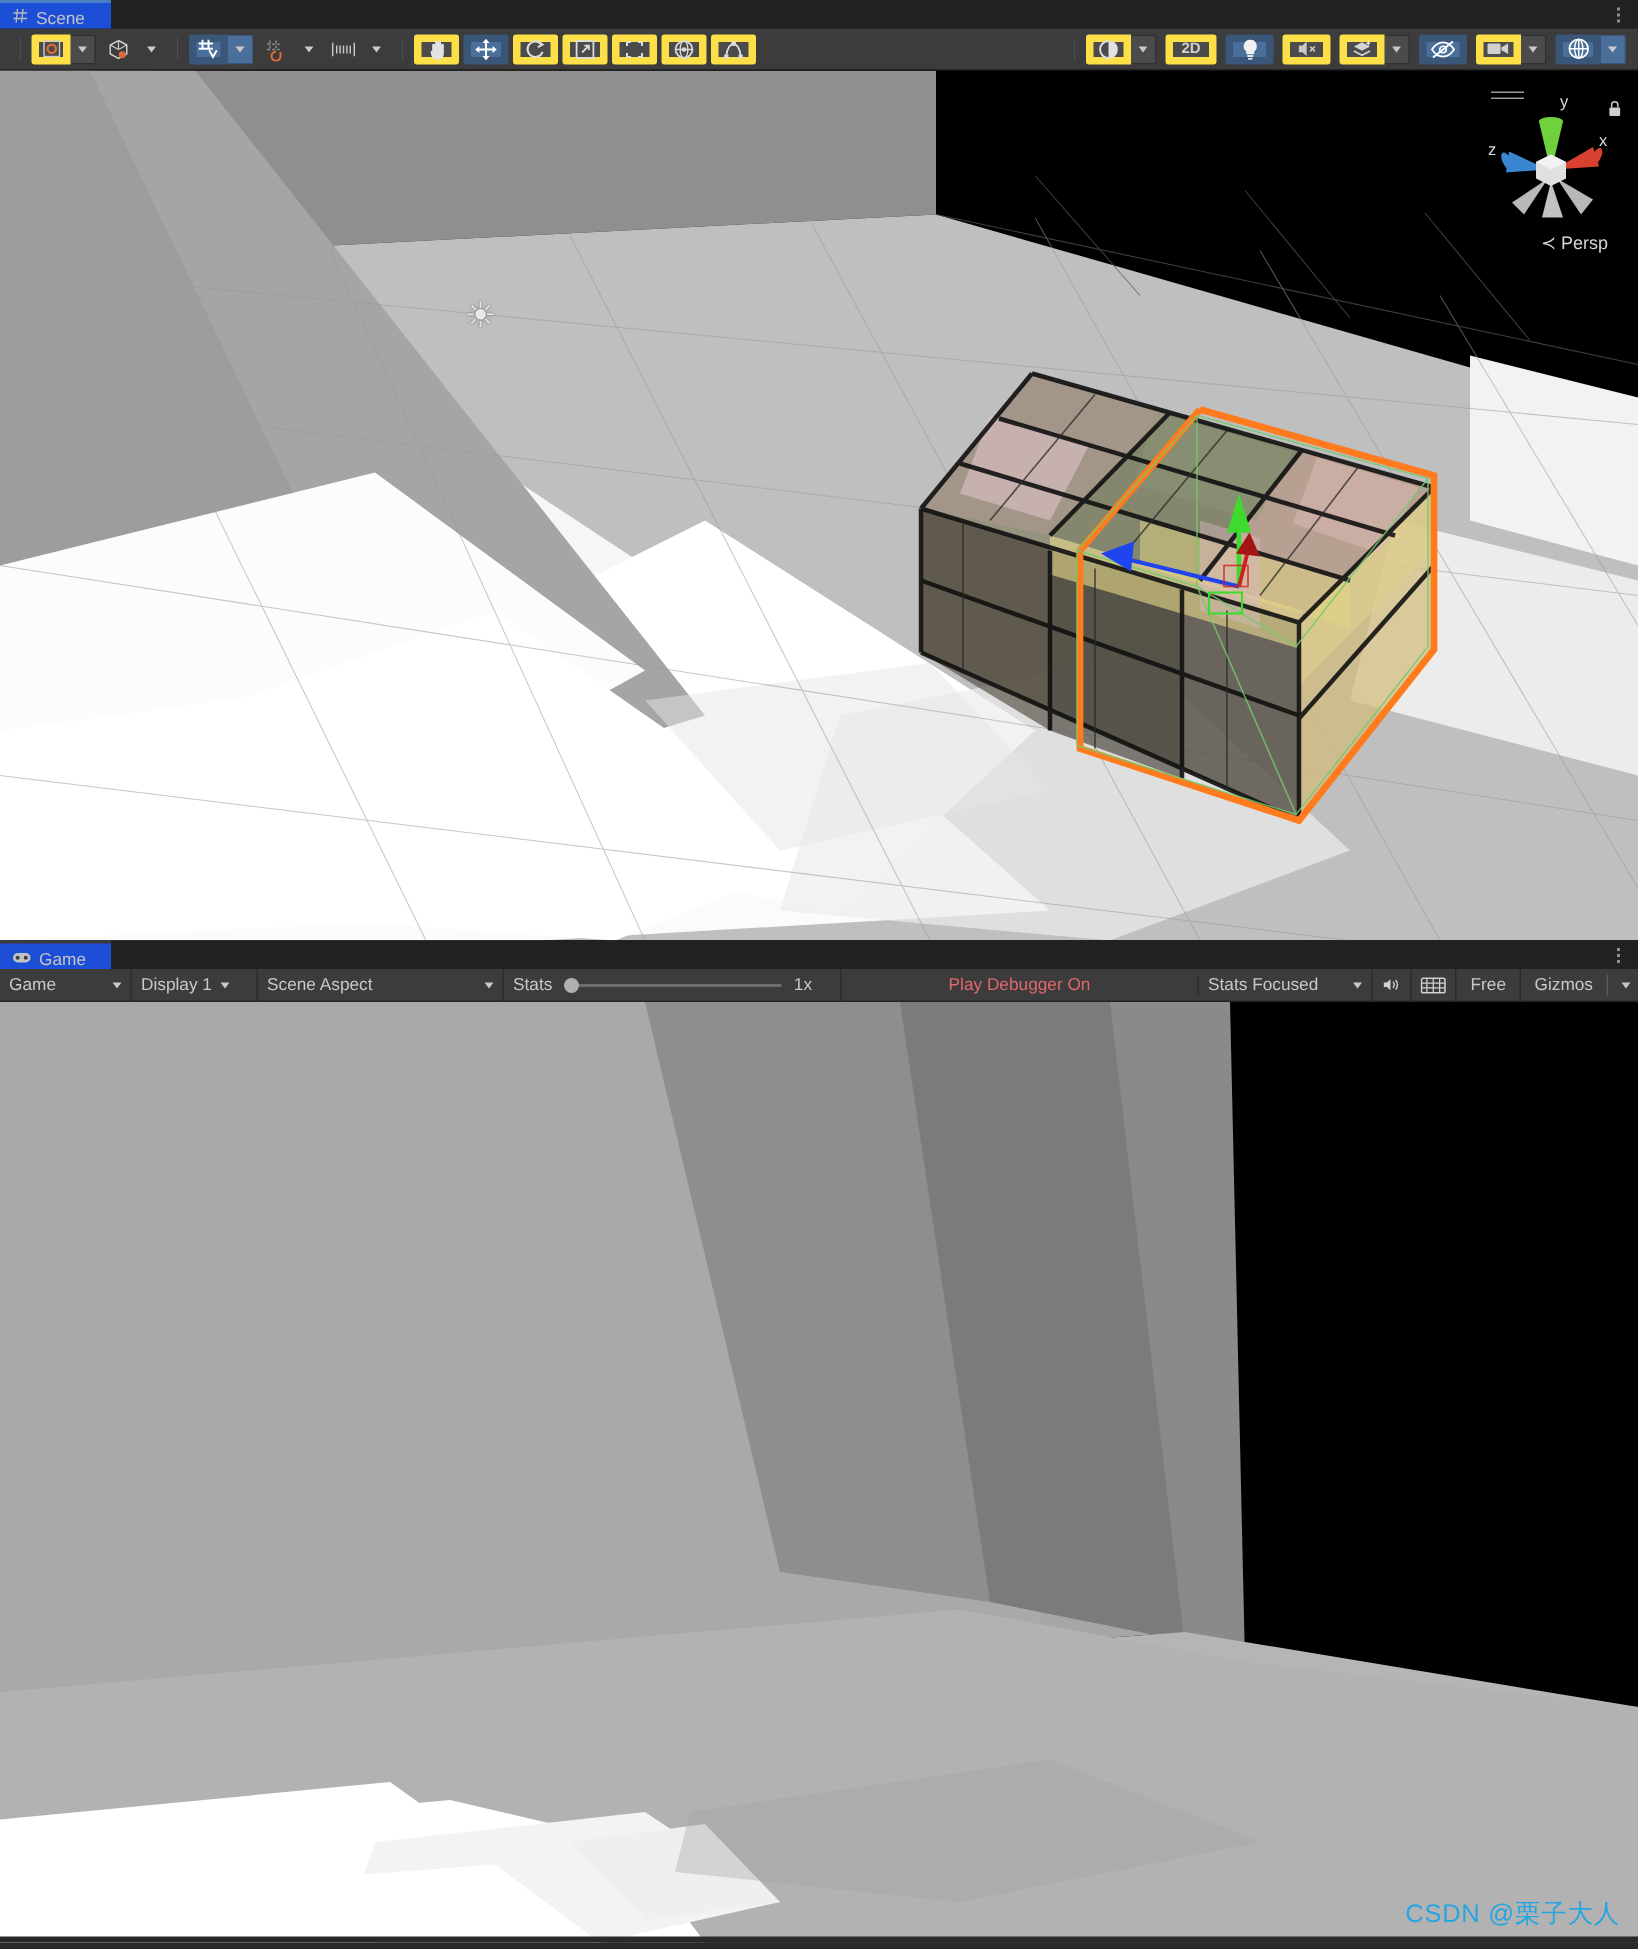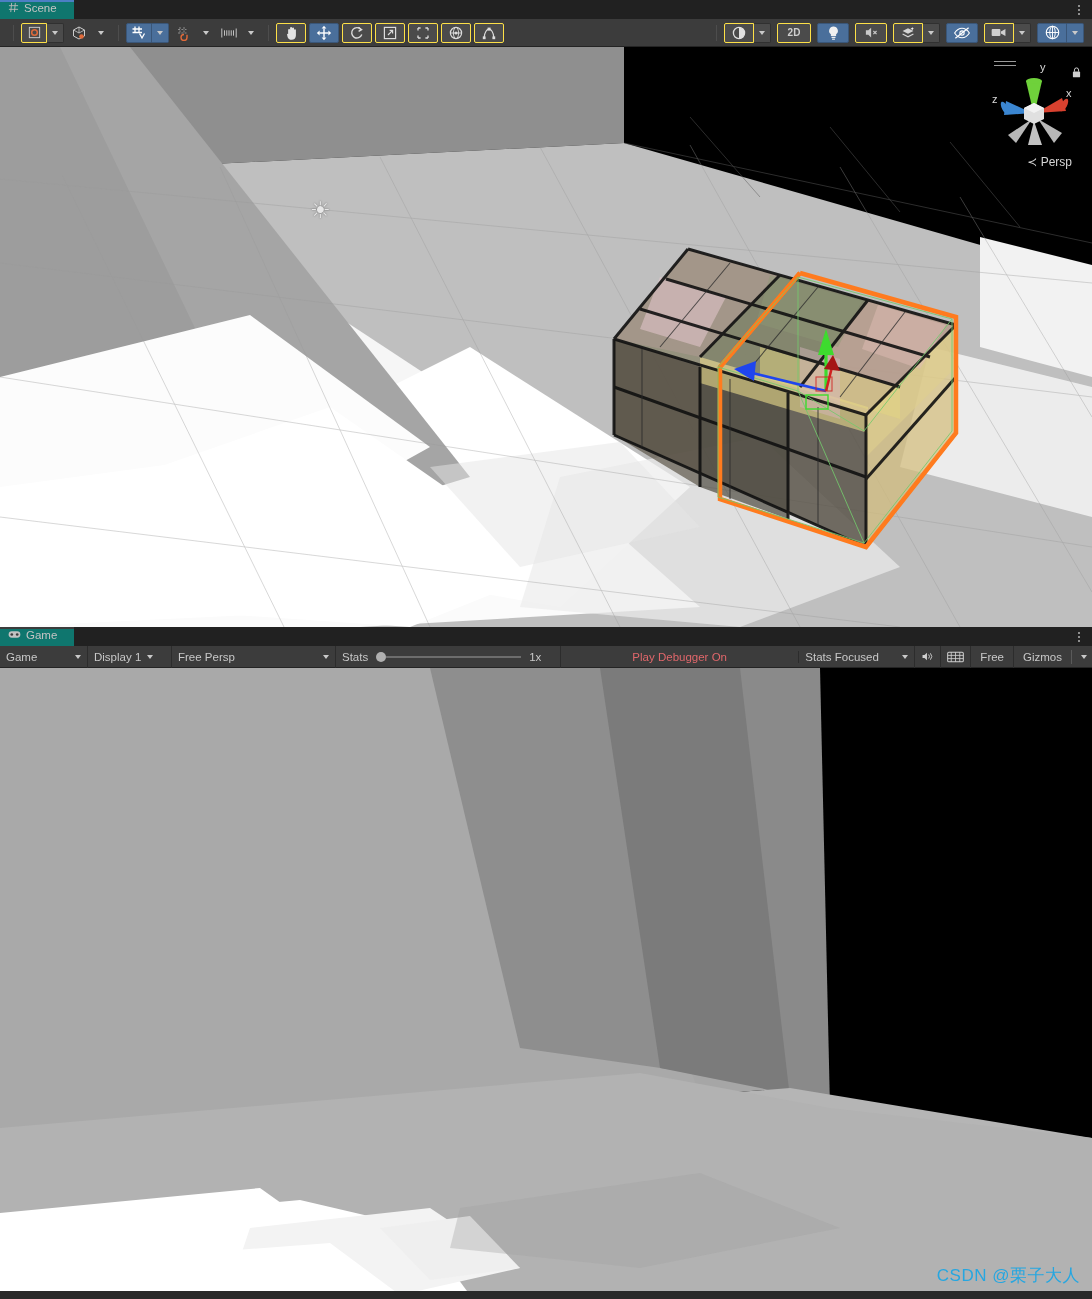--- a/index.html
+++ b/index.html
@@ -10,22 +10,22 @@
     -webkit-font-smoothing:antialiased;
   }
   .app { position:relative; width:1092px; height:1299px; }
 
   
   .tabbar {
     position:relative; height:19px; background:#212121;
     display:flex; align-items:flex-end;
   }
   .tab {
-    height:19px; min-width:74px; background:#0f766e;
-    display:flex; align-items:flex-start; gap:5px;
+    height:19px; min-width:74px; background:#1d4ed8;
+    display:flex; align-items:flex-end; gap:5px;
     padding:0 10px 0 8px;
     font-size:11.5px; color:#c4c4c4;
     border-top:2px solid #4b7fc4;
     position:relative;
   }
   .tab.game { border-top:2px solid #3c3c3c; }
   .tab-dots {
     position:absolute; right:6px; top:2px;
     width:14px; height:15px;
     display:flex; flex-direction:column; align-items:center;
@@ -36,21 +36,21 @@
   .toolbar {
     height:28px; background:#3c3c3c;
     display:flex; align-items:center;
     border-bottom:1px solid #242424;
     padding:0 6px;
   }
   .tb-sep { width:1px; height:16px; background:#2b2b2b; margin:0 7px;
             border-right:1px solid #4d4d4d; }
   .btn {
     height:20px; min-width:26px;
-    background:#4b4b4b; border:1px solid #fde047; border-radius:2px;
+    background:#4b4b4b; border:5px solid #fde047; border-radius:2px;
     display:flex; align-items:center; justify-content:center;
     color:#cfcfcf; font-size:10.5px; margin-right:2px;
     position:relative;
   }
   .btn.act { background:#4a6f9b; border-color:#3a5678; }
   .btn.flat { background:transparent; border:none; }
   .btn.wdrop { border-top-right-radius:0; border-bottom-right-radius:0; margin-right:0; }
   .dropbtn {
     height:20px; width:17px; background:#4b4b4b;
     border:1px solid #303030; border-left:none; border-radius:0 2px 2px 0;
@@ -509,21 +509,21 @@
   <div class="gbar">
     <div class="cell" style="width:88px;justify-content:space-between">
       <span>Game</span>
       <span class="caret"></span>
     </div>
     <div class="cell" style="width:84px;">
       <span>Display 1</span>
       <span class="caret"></span>
     </div>
     <div class="cell" style="width:164px;justify-content:space-between">
-      <span>Free Persp</span>
+      <span>Scene Aspect</span>
       <span class="caret"></span>
     </div>
     <div class="cell" style="width:225px;gap:8px">
       <span>Stats</span>
       <span class="slider">
         <span class="knob"></span>
         <span class="rail"></span>
       </span>
       <span>1x</span>
     </div>

